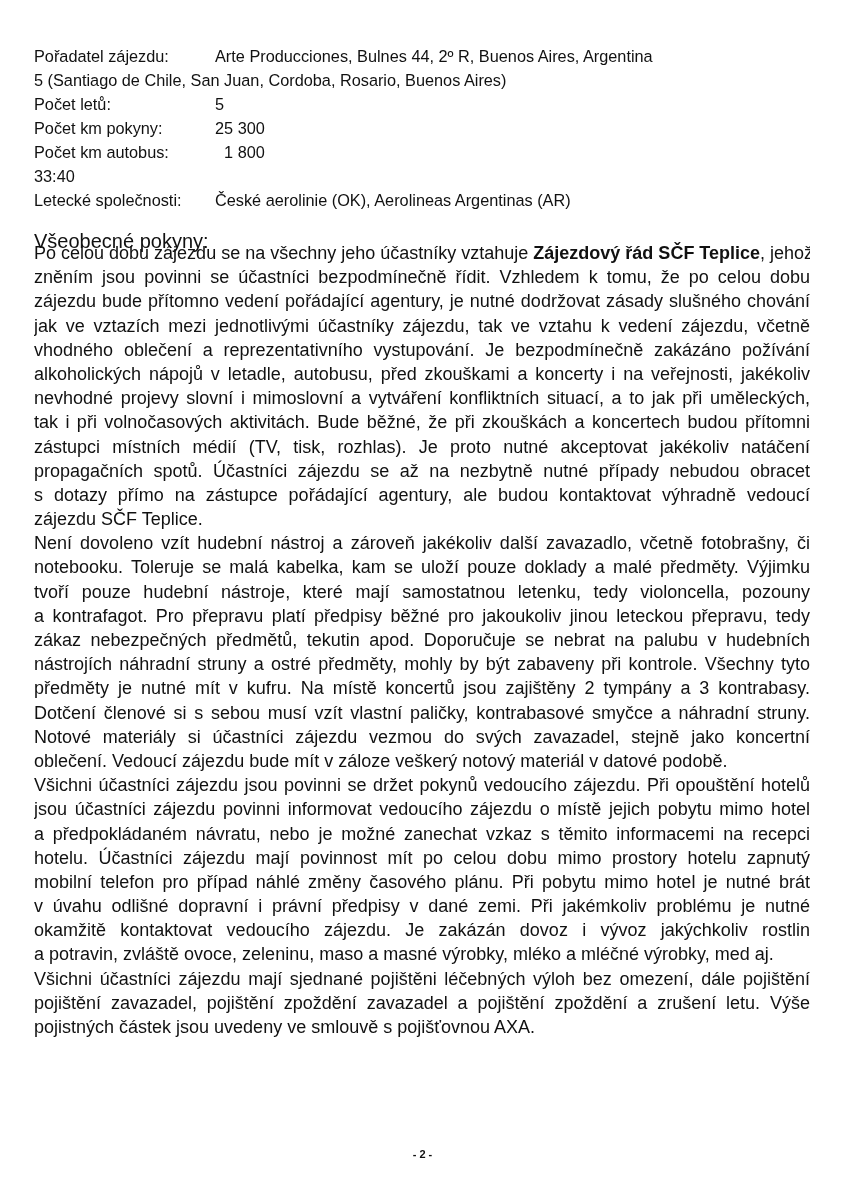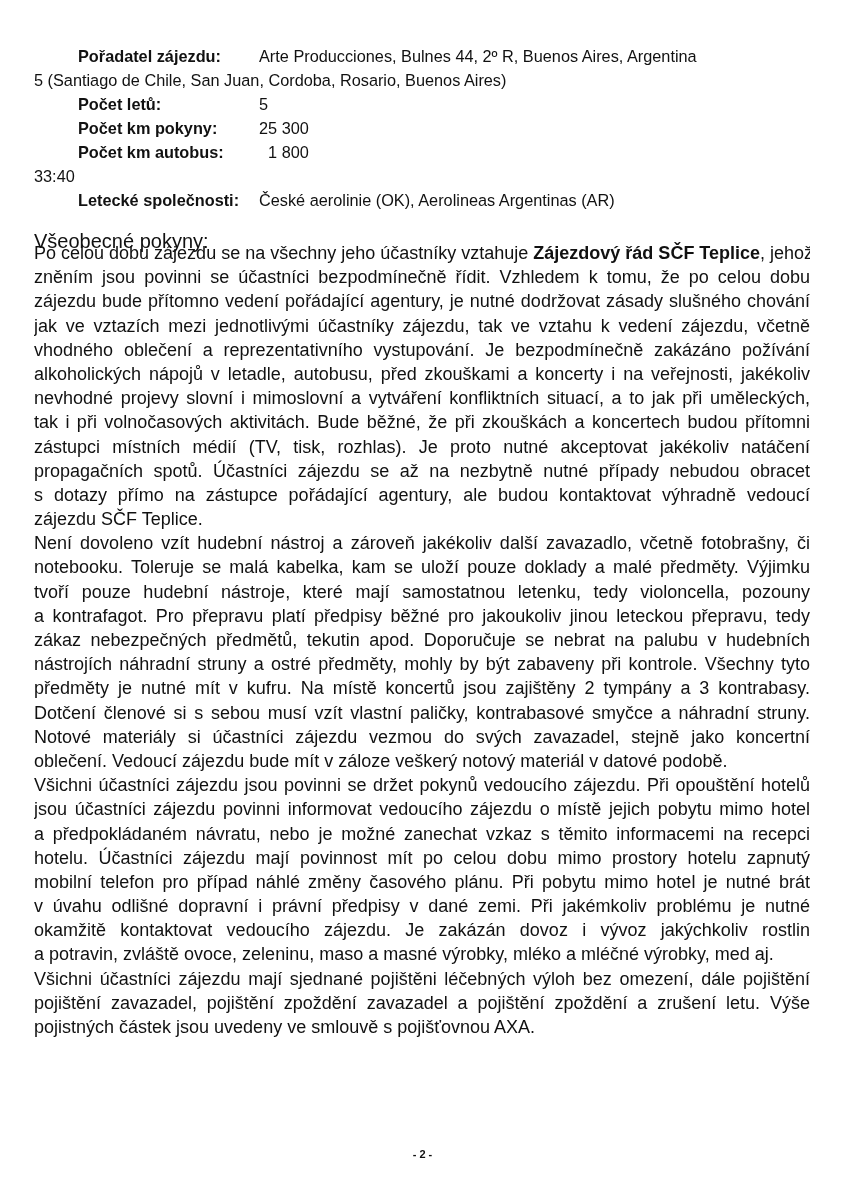--- a/index.html
+++ b/index.html
@@ -1,21 +1,21 @@
 <!DOCTYPE html>
 <html><head>
 <meta charset="utf-8">
 <style>
   html, body { margin: 0; padding: 0; background: #ffffff; }
   body { width: 845px; height: 1200px; position: relative; overflow: hidden;
          font-family: "Liberation Sans", sans-serif; color: #111111; }
   .page { position: absolute; left: 34px; top: 0; width: 776px; }
   .info { position: absolute; left: 0; top: 44px; width: 776px; }
   .info-row { display: flex; height: 24px; line-height: 24px; font-size: 16.3px; }
-  .info-label { width: 181px; font-weight: bold; white-space: nowrap; margin-left: 44px; }
+  .info-label { width: 181px; font-weight: normal; white-space: nowrap; }
   .info-value { white-space: pre; }
   .heading { position: absolute; left: 0; top: 228px; font-size: 20px; font-weight: normal; line-height: 26px; }
   .body { position: absolute; left: 0; top: 241px; width: 776px; font-size: 18px; }
   .ln { height: 24.2px; line-height: 24.2px; white-space: nowrap; text-align: justify; text-align-last: justify; overflow: hidden; }
   .ln.last { text-align-last: left; }
   .ln b { font-weight: bold; }
   .page-number { position: absolute; left: 0; width: 845px; top: 1148px; text-align: center; font-size: 11px; font-weight: bold; }
 </style>
 </head>
 <body>

